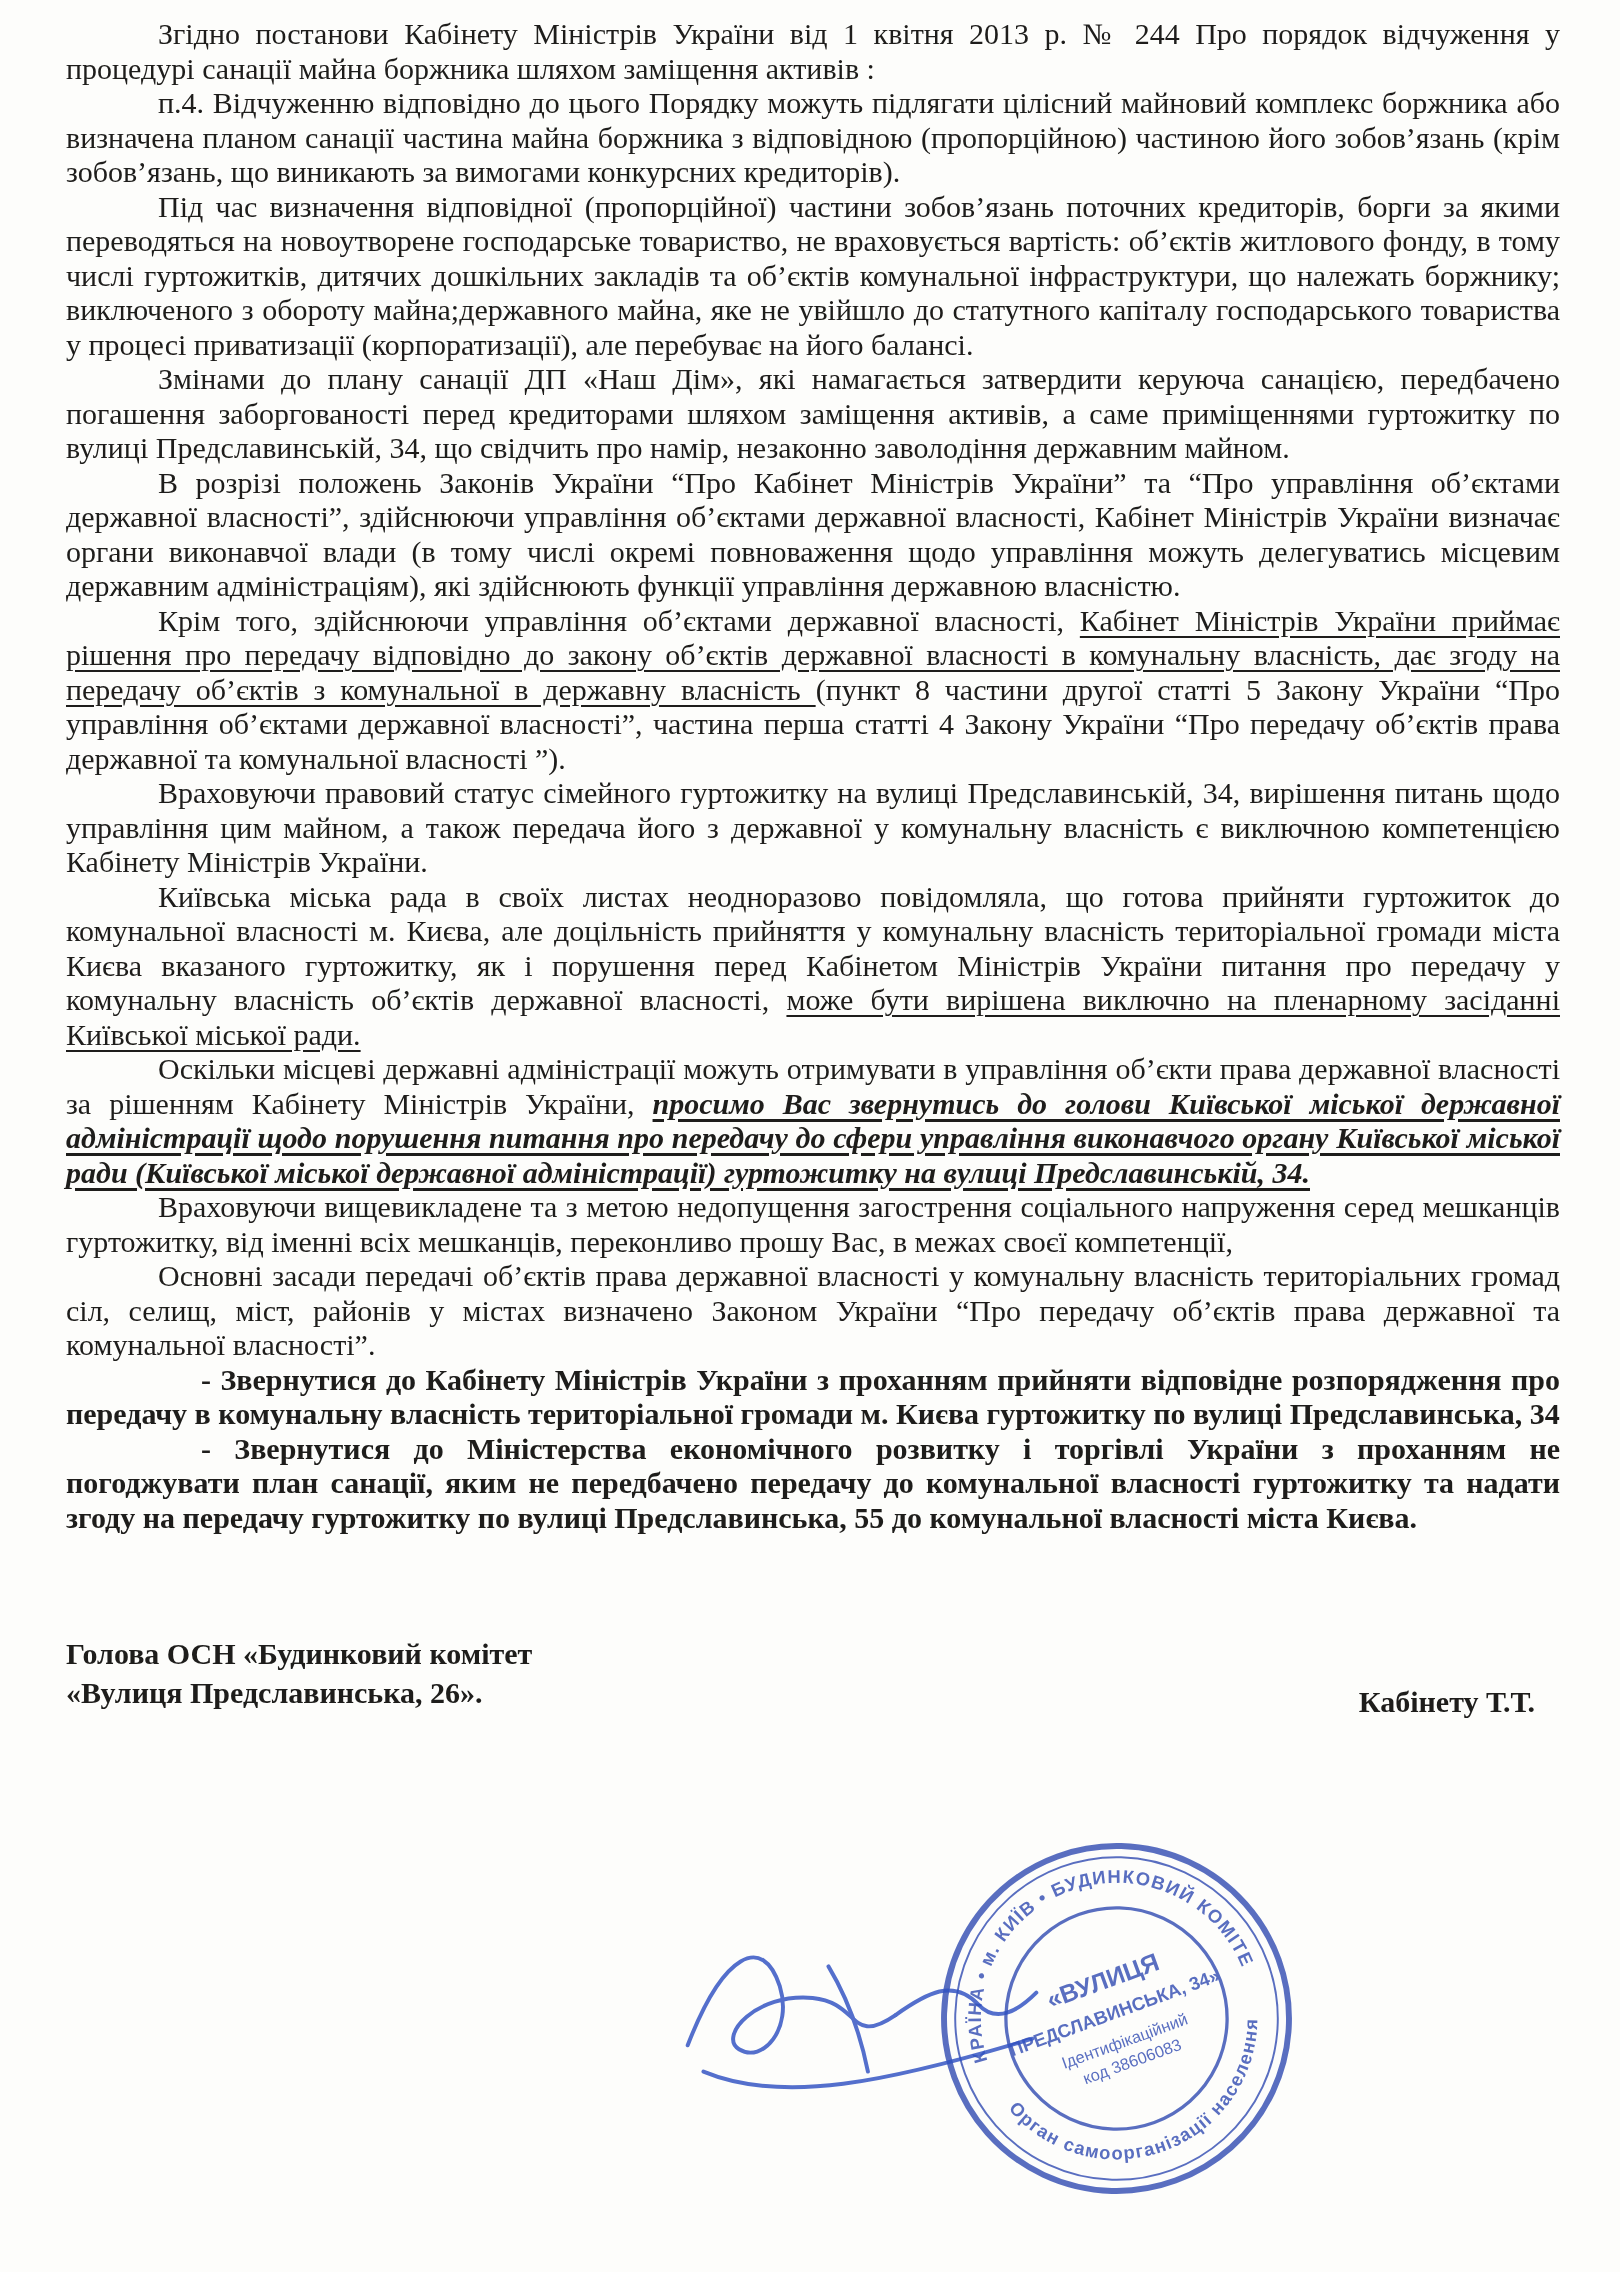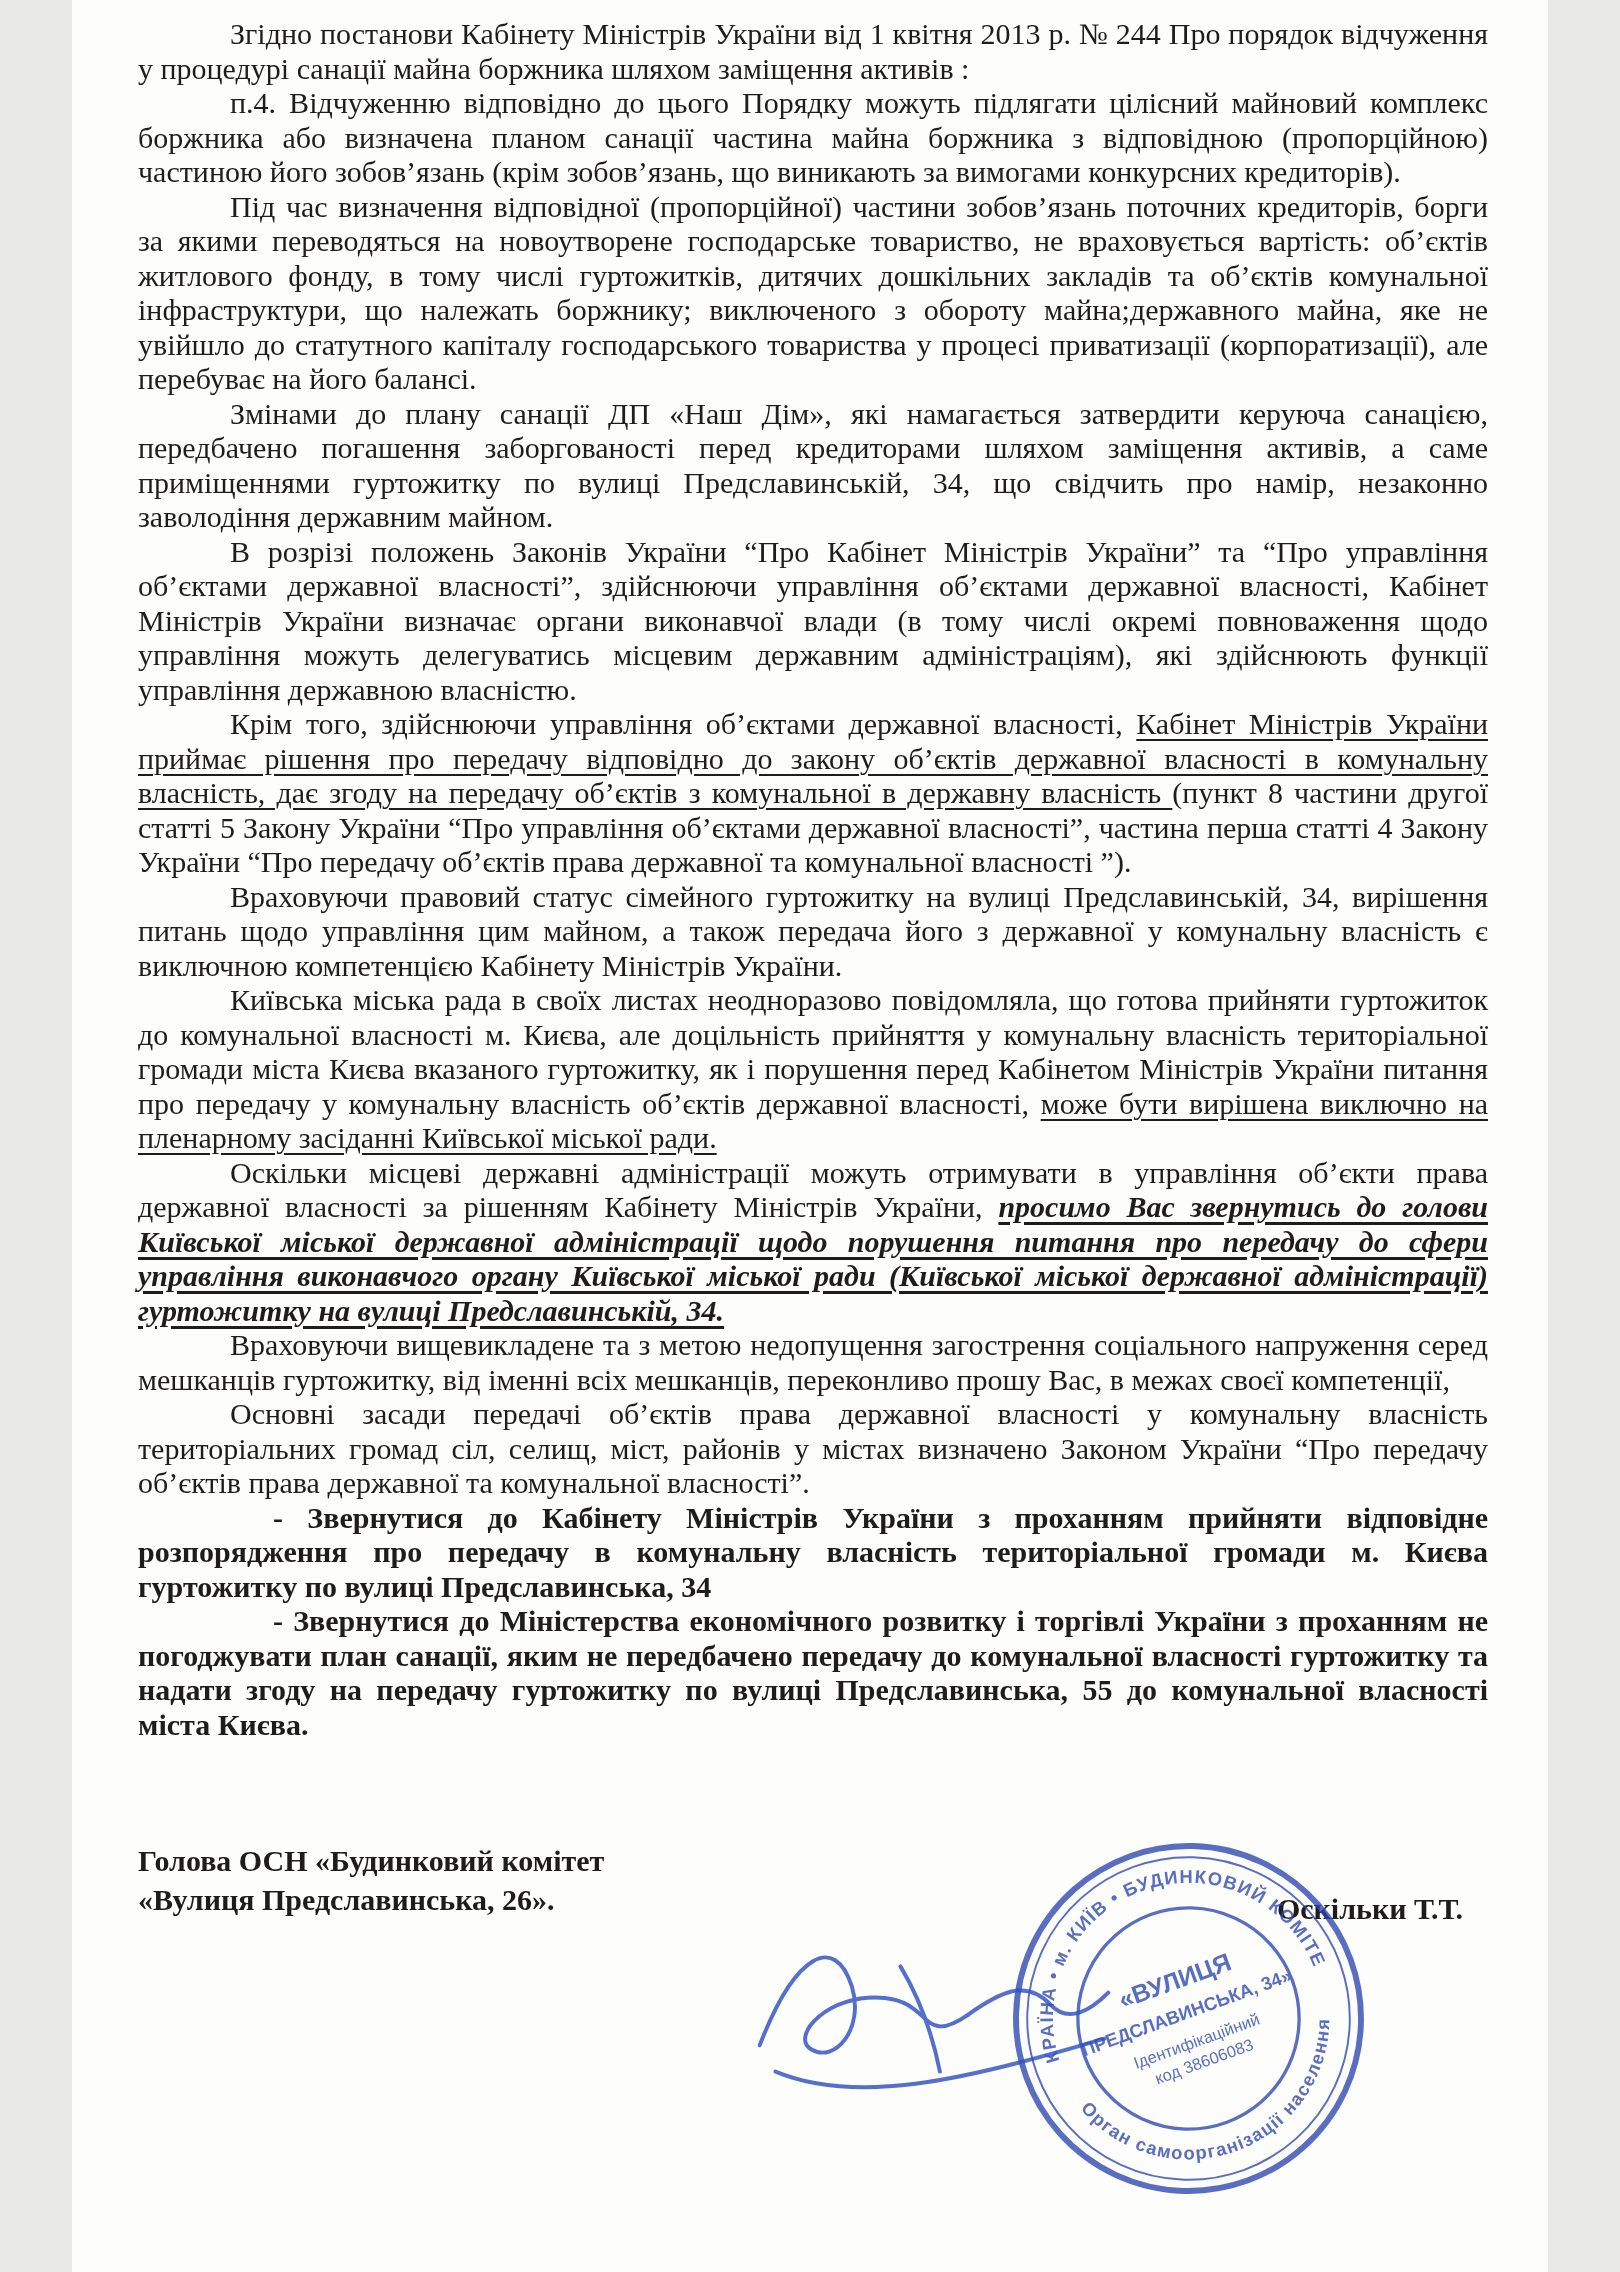--- a/index.html
+++ b/index.html
@@ -1,20 +1,20 @@
 <!DOCTYPE html>
 <html style="font-size:10.5px"><head>
 <meta charset="utf-8">
 <style>
   html, body { margin: 0; padding: 0; }
   body { background: #e9e9e7; }
 
   .page {
     position: relative;
-    width: 1476px;
+    width: 1620px;
     height: 2273px;
     margin: 0 auto;
     background: #fdfdfb;
     font-family: "Liberation Serif", serif;
     color: #1e1d1b;
     overflow: hidden;
   }
 
   .doc {
     padding: 17px 60px 0 66px;
@@ -92,21 +92,21 @@
       <p class="para"><span class="seg-n">Основні засади передачі об’єктів права державної власності у комунальну власність територіальних громад сіл, селищ, міст, районів у містах визначено Законом України “Про передачу об’єктів права державної та комунальної власності”.</span></p>
       <p class="para bold wide"><span class="seg-n">- Звернутися до Кабінету Міністрів України з проханням прийняти відповідне розпорядження про передачу в комунальну власність територіальної громади м. Києва гуртожитку по вулиці Предславинська, 34</span></p>
       <p class="para bold wide"><span class="seg-n">- Звернутися до Міністерства економічного розвитку і торгівлі України з проханням не погоджувати план санації, яким не передбачено передачу до комунальної власності гуртожитку та надати згоду на передачу гуртожитку по вулиці Предславинська, 55 до комунальної власності міста Києва.</span></p>
     </div>
 
   <div class="sign-row">
     <div class="sign-left">
       <div>Голова ОСН «Будинковий комітет</div>
       <div>«Вулиця Предславинська, 26».</div>
     </div>
-    <div class="sign-right">Оскільки Т.Т.</div>
+    <div class="sign-right">Кабінету Т.Т.</div>
   </div>
 
   <svg class="stamp" viewBox="0 0 600 600">
     <g class="stamp-ink" transform="rotate(-20 300 300)">
       <defs>
         <path id="arc-top" d="M 94 300 A 206 206 0 1 1 506 300" fill="none"></path>
         <path id="arc-bottom" d="M 86 300 A 214 214 0 1 0 514 300" fill="none"></path>
       </defs>
       <circle cx="300" cy="300" r="262" fill="none" stroke="#2c47b0" stroke-width="9"></circle>
       <circle cx="300" cy="300" r="245" fill="none" stroke="#2c47b0" stroke-width="3"></circle>

